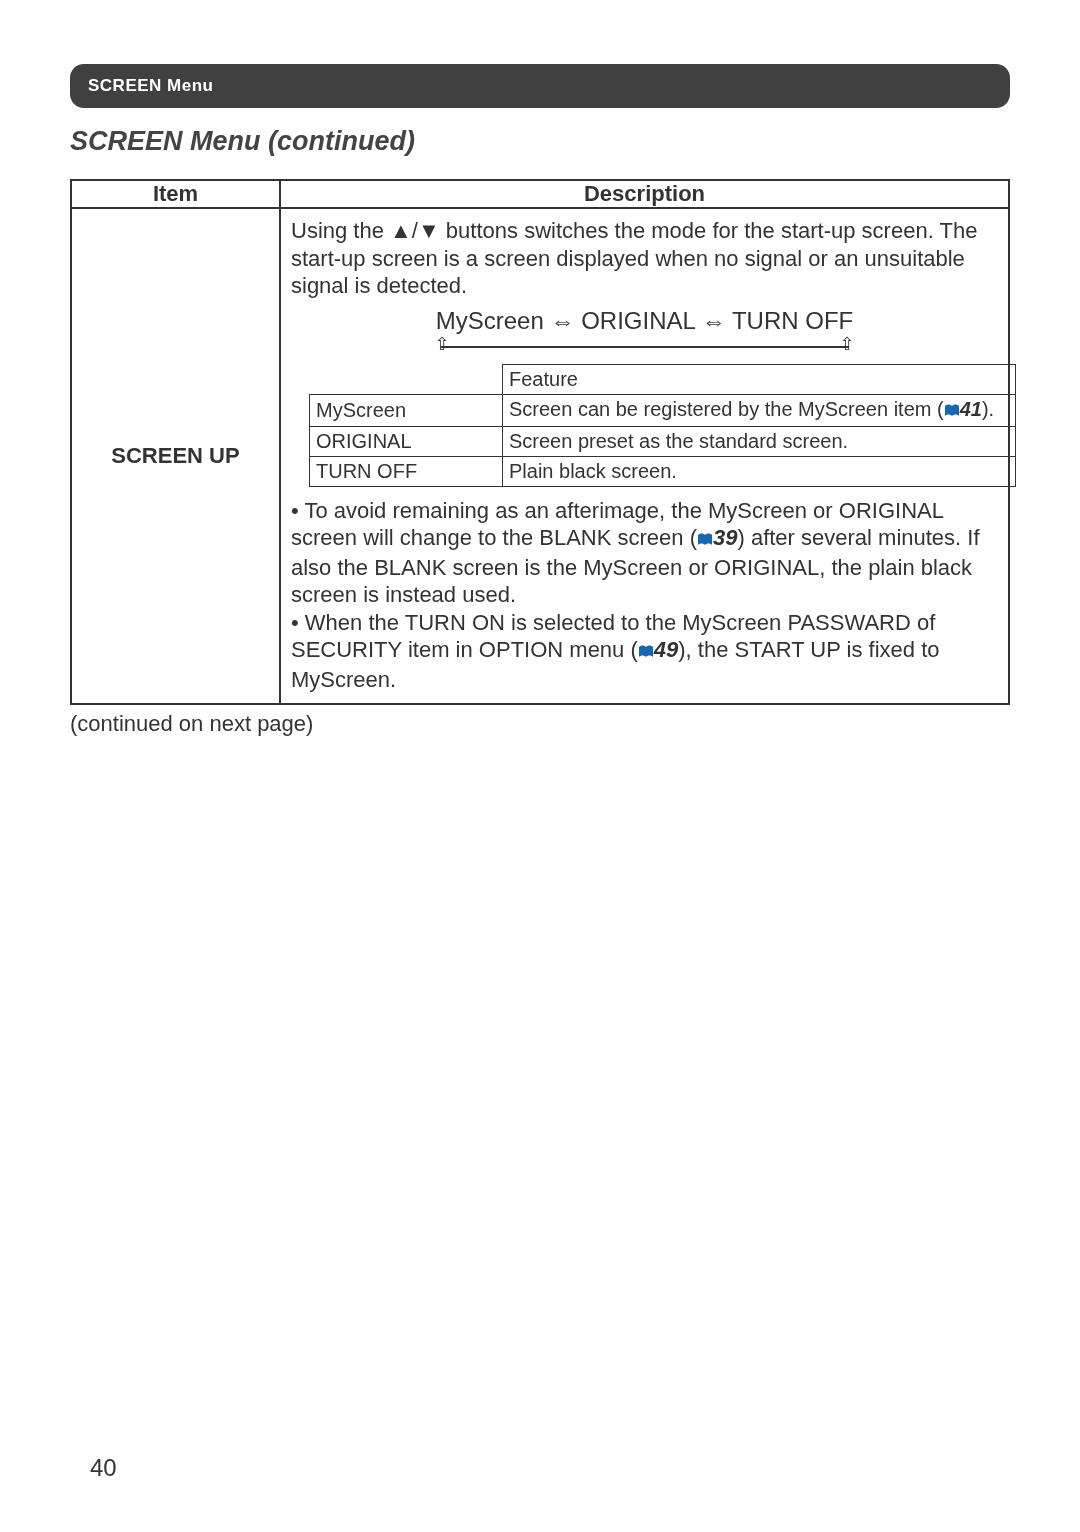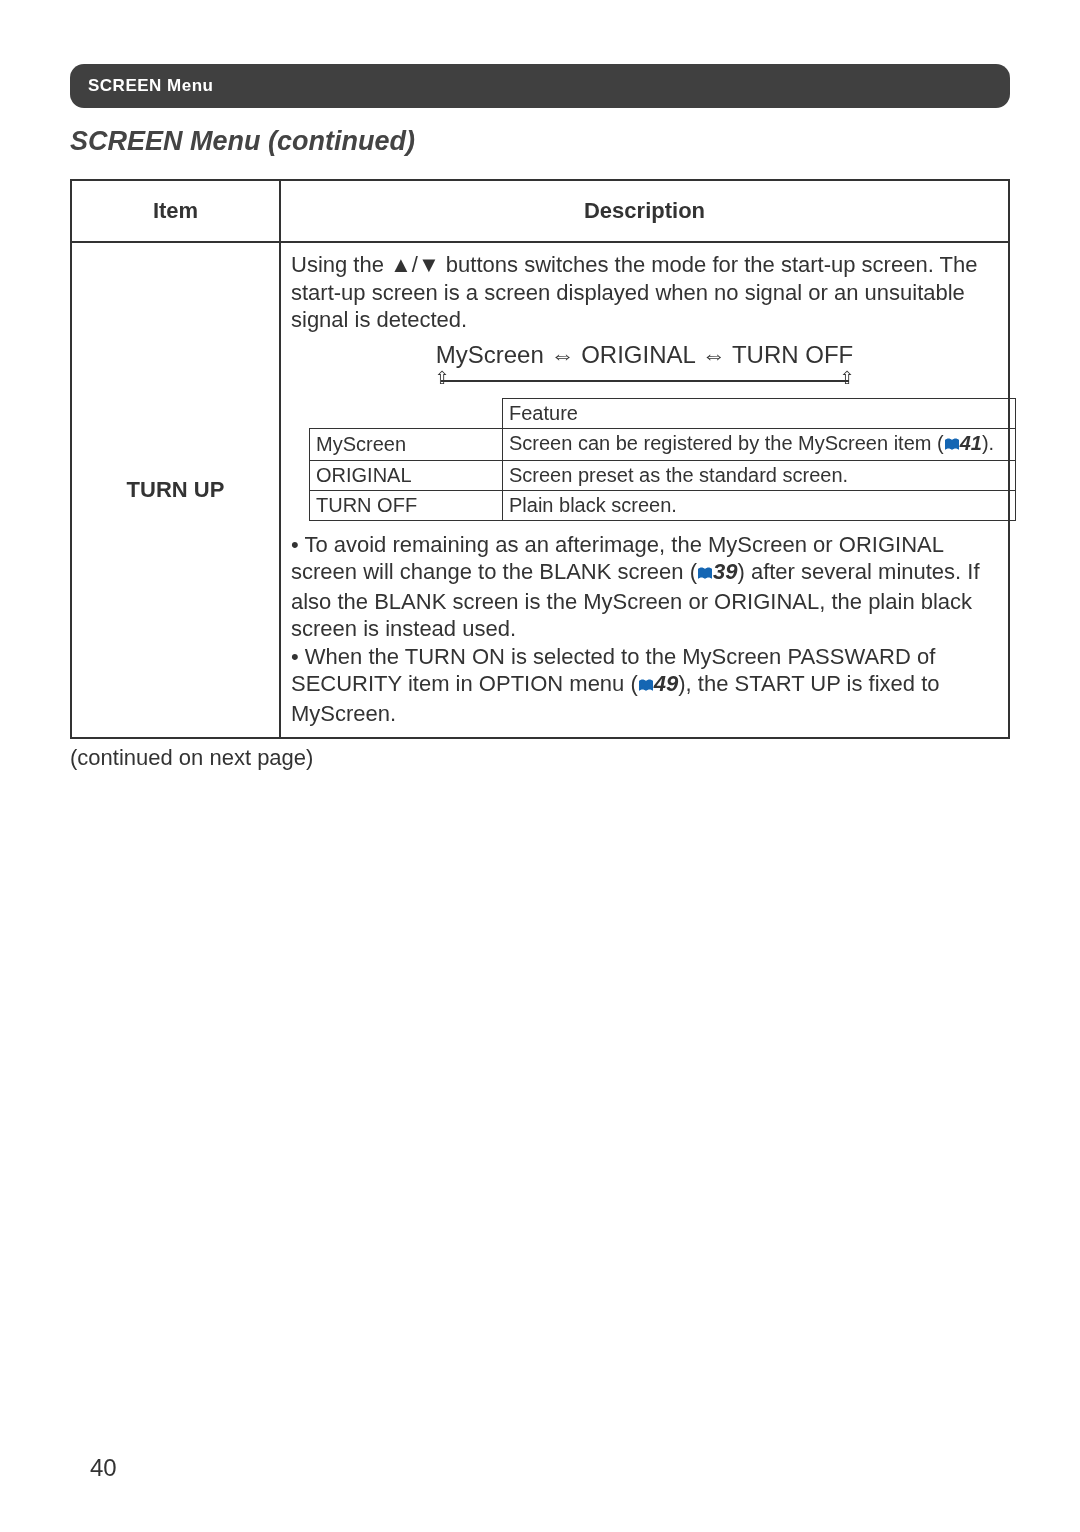--- a/index.html
+++ b/index.html
@@ -41,21 +41,21 @@
     margin-top: 22px;
     border-collapse: collapse;
     width: 100%;
   }
   .outer-table th, .outer-table td {
     border: 2px solid #333333;
   }
   .outer-table th {
     font-weight: bold;
     font-size: 22px;
-    padding: 17px 0;
+    padding: 0 0;
   }
   .item-cell {
     width: 205px;
     text-align: center;
     vertical-align: middle;
     font-weight: bold;
     font-size: 22px;
   }
   .desc-cell {
     padding: 8px 10px 10px 10px;
@@ -143,21 +143,21 @@
 
   <table class="outer-table">
     <thead>
       <tr>
         <th>Item</th>
         <th>Description</th>
       </tr>
     </thead>
     <tbody>
       <tr>
-        <td class="item-cell">TURN UP</td>
+        <td class="item-cell">SCREEN UP</td>
         <td class="desc-cell">
 
           <p class="intro">
             <span>Using the </span><span>▲/▼</span><span> buttons switches the mode for the start-up screen. The start-up screen is a screen displayed when no signal or an unsuitable signal is detected.</span>
           </p>
 
           <div class="cycle">
             <div class="cycle-line">
               <span>MyScreen</span><span> ⇔ </span><span>ORIGINAL</span><span> ⇔ </span><span>TURN OFF</span>
             </div>

